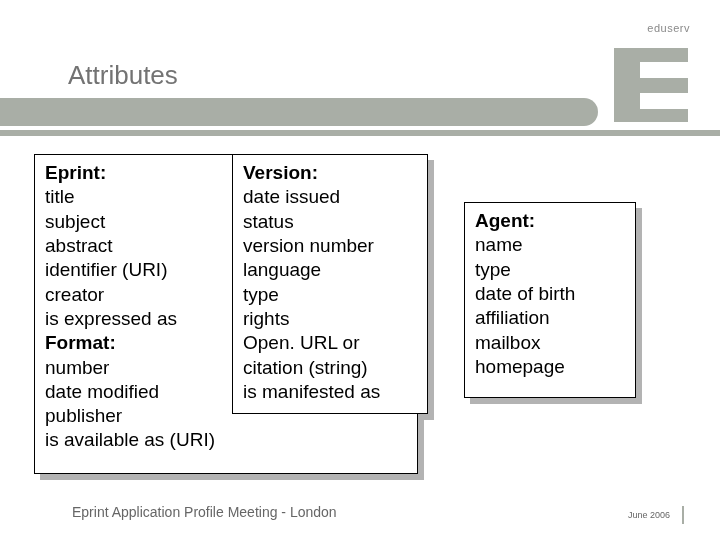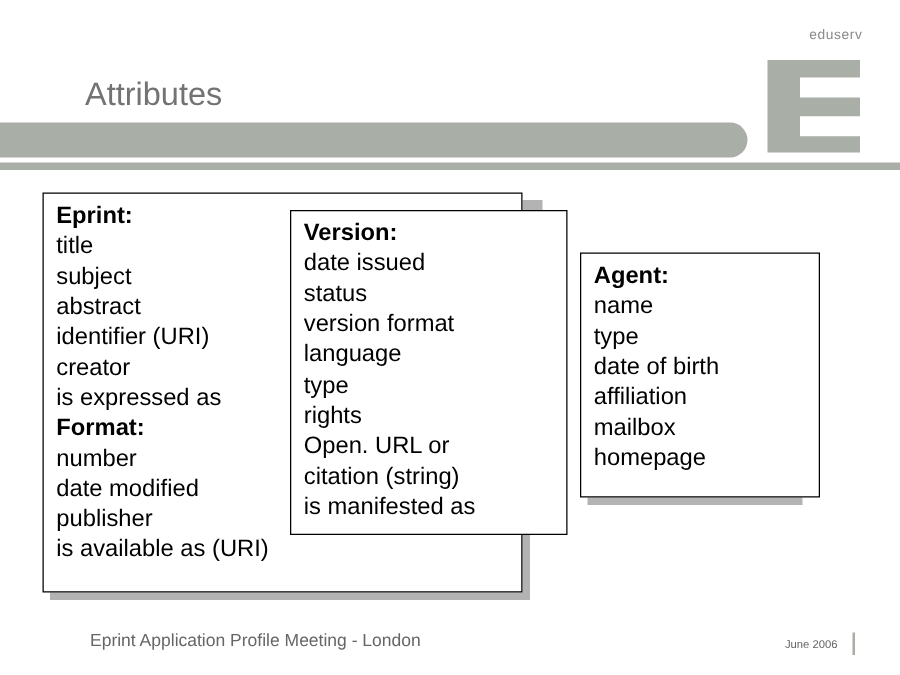--- a/index.html
+++ b/index.html
@@ -92,24 +92,24 @@
     box-sizing: border-box;
   }
   .card .hd {
     font-weight: bold;
   }
   
   .sh-eprint { top: 12px; left: 8px;  width: 384px; height: 320px; }
   .box-eprint { top: 6px;  left: 2px;  width: 384px; height: 320px; z-index: 2; }
   
   .sh-version { top: 12px; left: 206px; width: 196px; height: 260px; }
-  .box-version { top: 20px; left: 200px; width: 222px; height: 260px; z-index: 3; }
+  .box-version { top: 6px; left: 200px; width: 196px; height: 260px; z-index: 3; }
   
   .sh-agent { top: 60px; left: 438px; width: 172px; height: 196px; }
-  .box-agent { top: 54px; left: 432px; width: 192px; height: 196px; z-index: 2; }
+  .box-agent { top: 54px; left: 432px; width: 172px; height: 196px; z-index: 2; }
 
   .footer-left {
     position: absolute;
     bottom: 20px;
     left: 72px;
     font-size: 14px;
     color: #666;
   }
   .footer-right {
     position: absolute;
@@ -153,21 +153,21 @@
     <div>date modified</div>
     <div>publisher</div>
     <div>is available as (URI)</div>
   </div>
 
   <div class="shadow-box sh-version"></div>
   <div class="card box-version">
     <div class="hd">Version:</div>
     <div>date issued</div>
     <div>status</div>
-    <div>version format</div>
+    <div>version number</div>
     <div>language</div>
     <div>type</div>
     <div>rights</div>
     <div>Open. URL or</div>
     <div>citation (string)</div>
     <div>is manifested as</div>
   </div>
 
   <div class="shadow-box sh-agent"></div>
   <div class="card box-agent">

